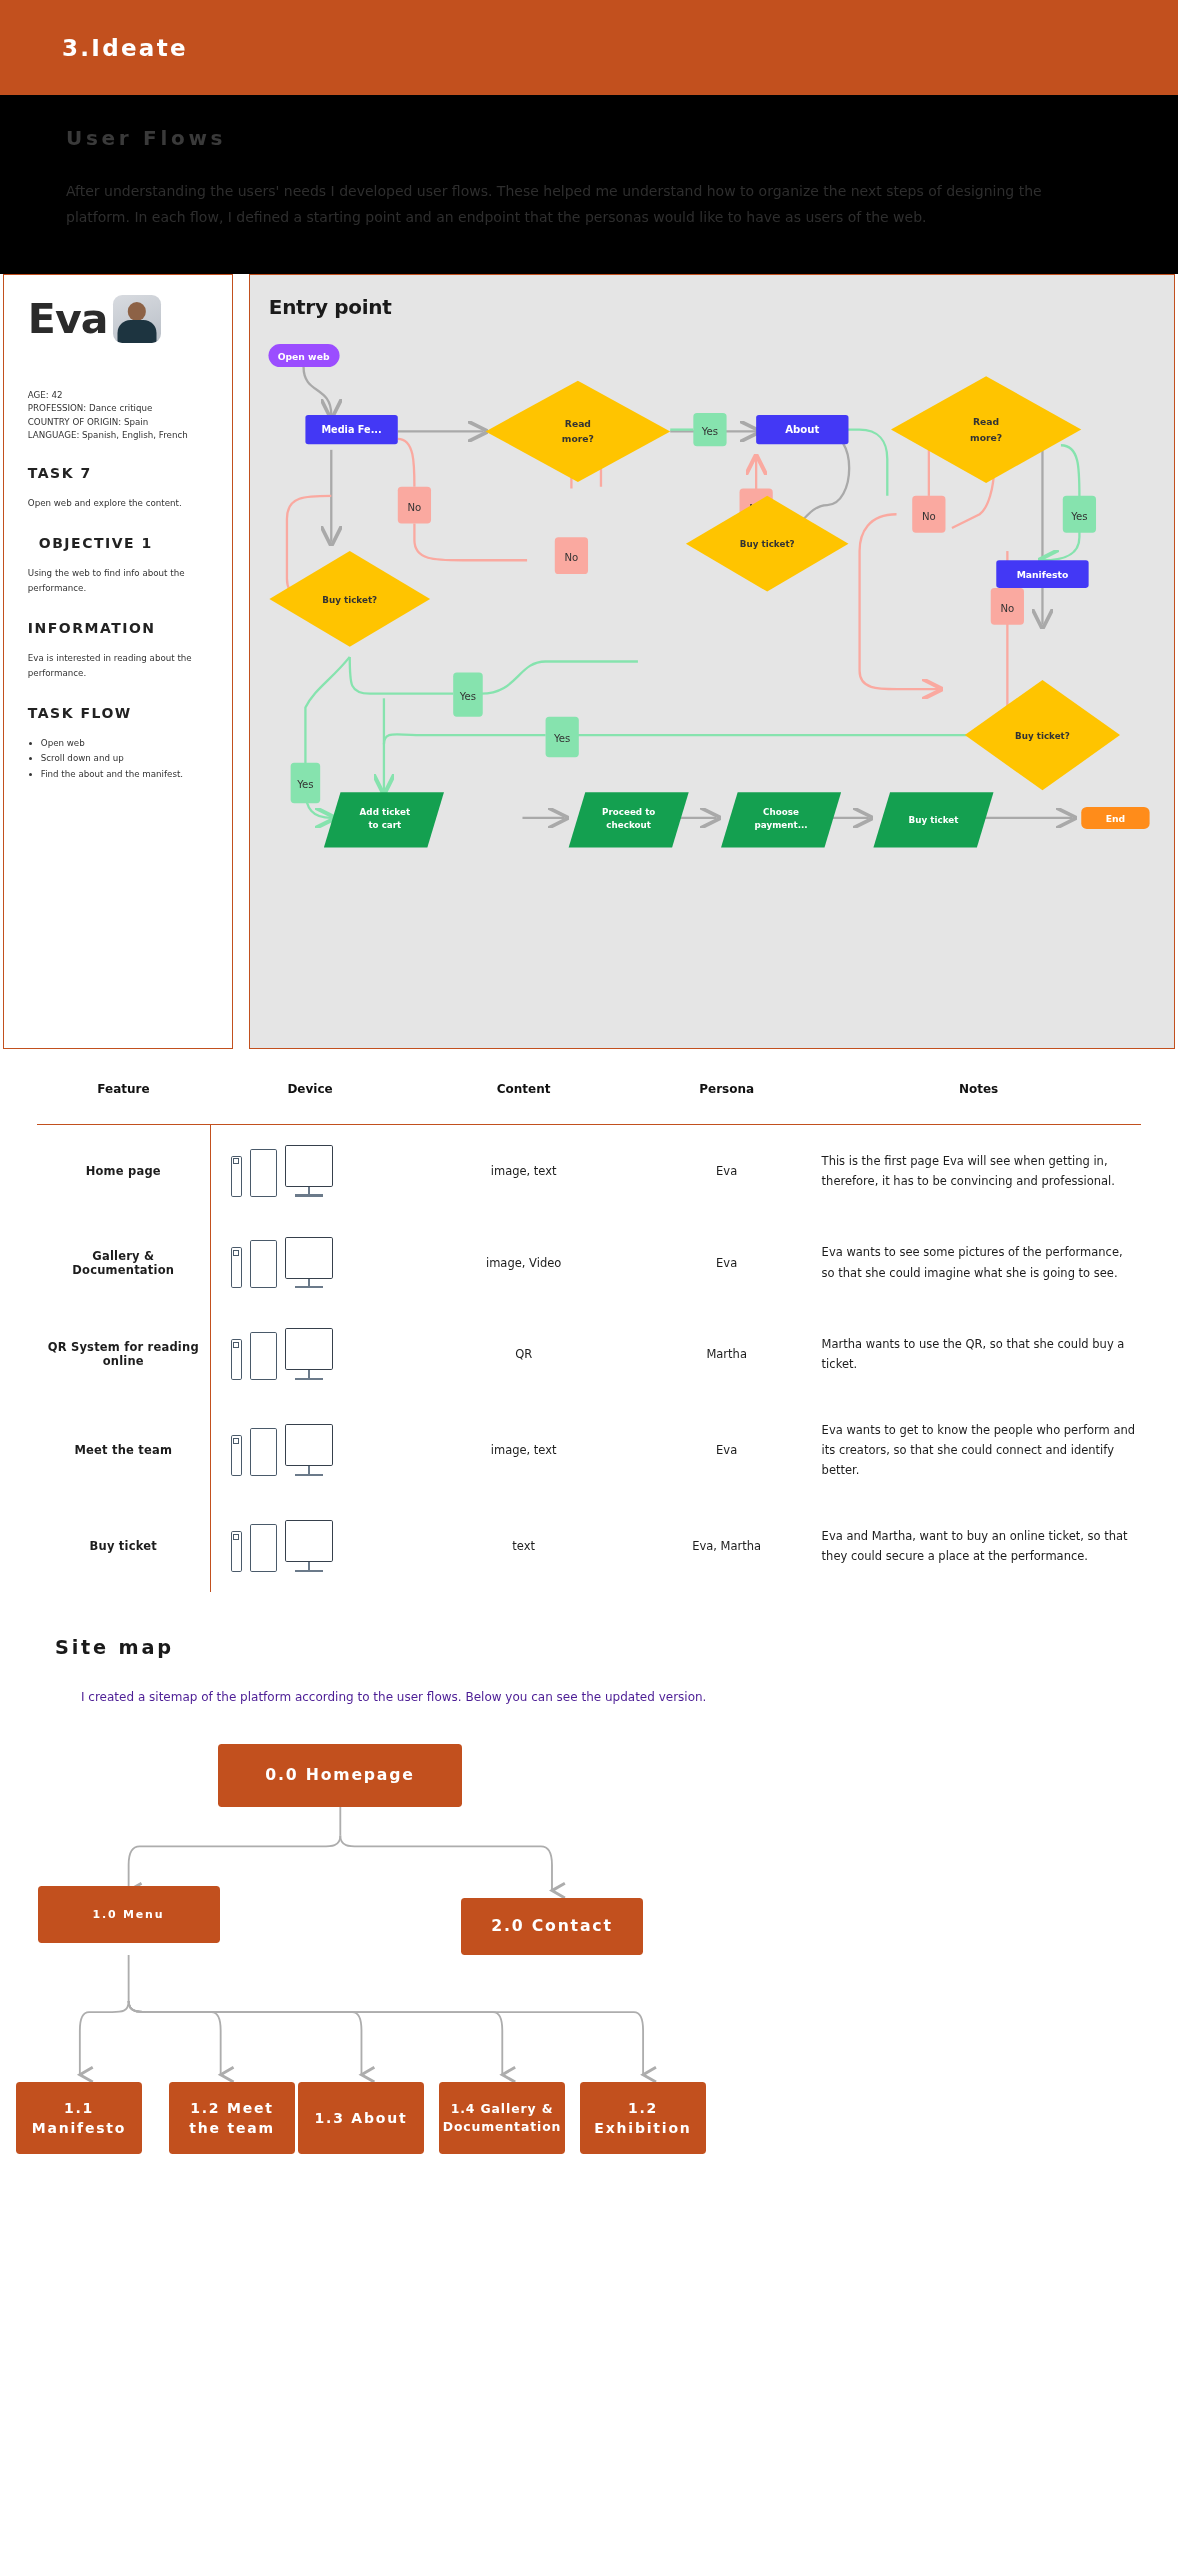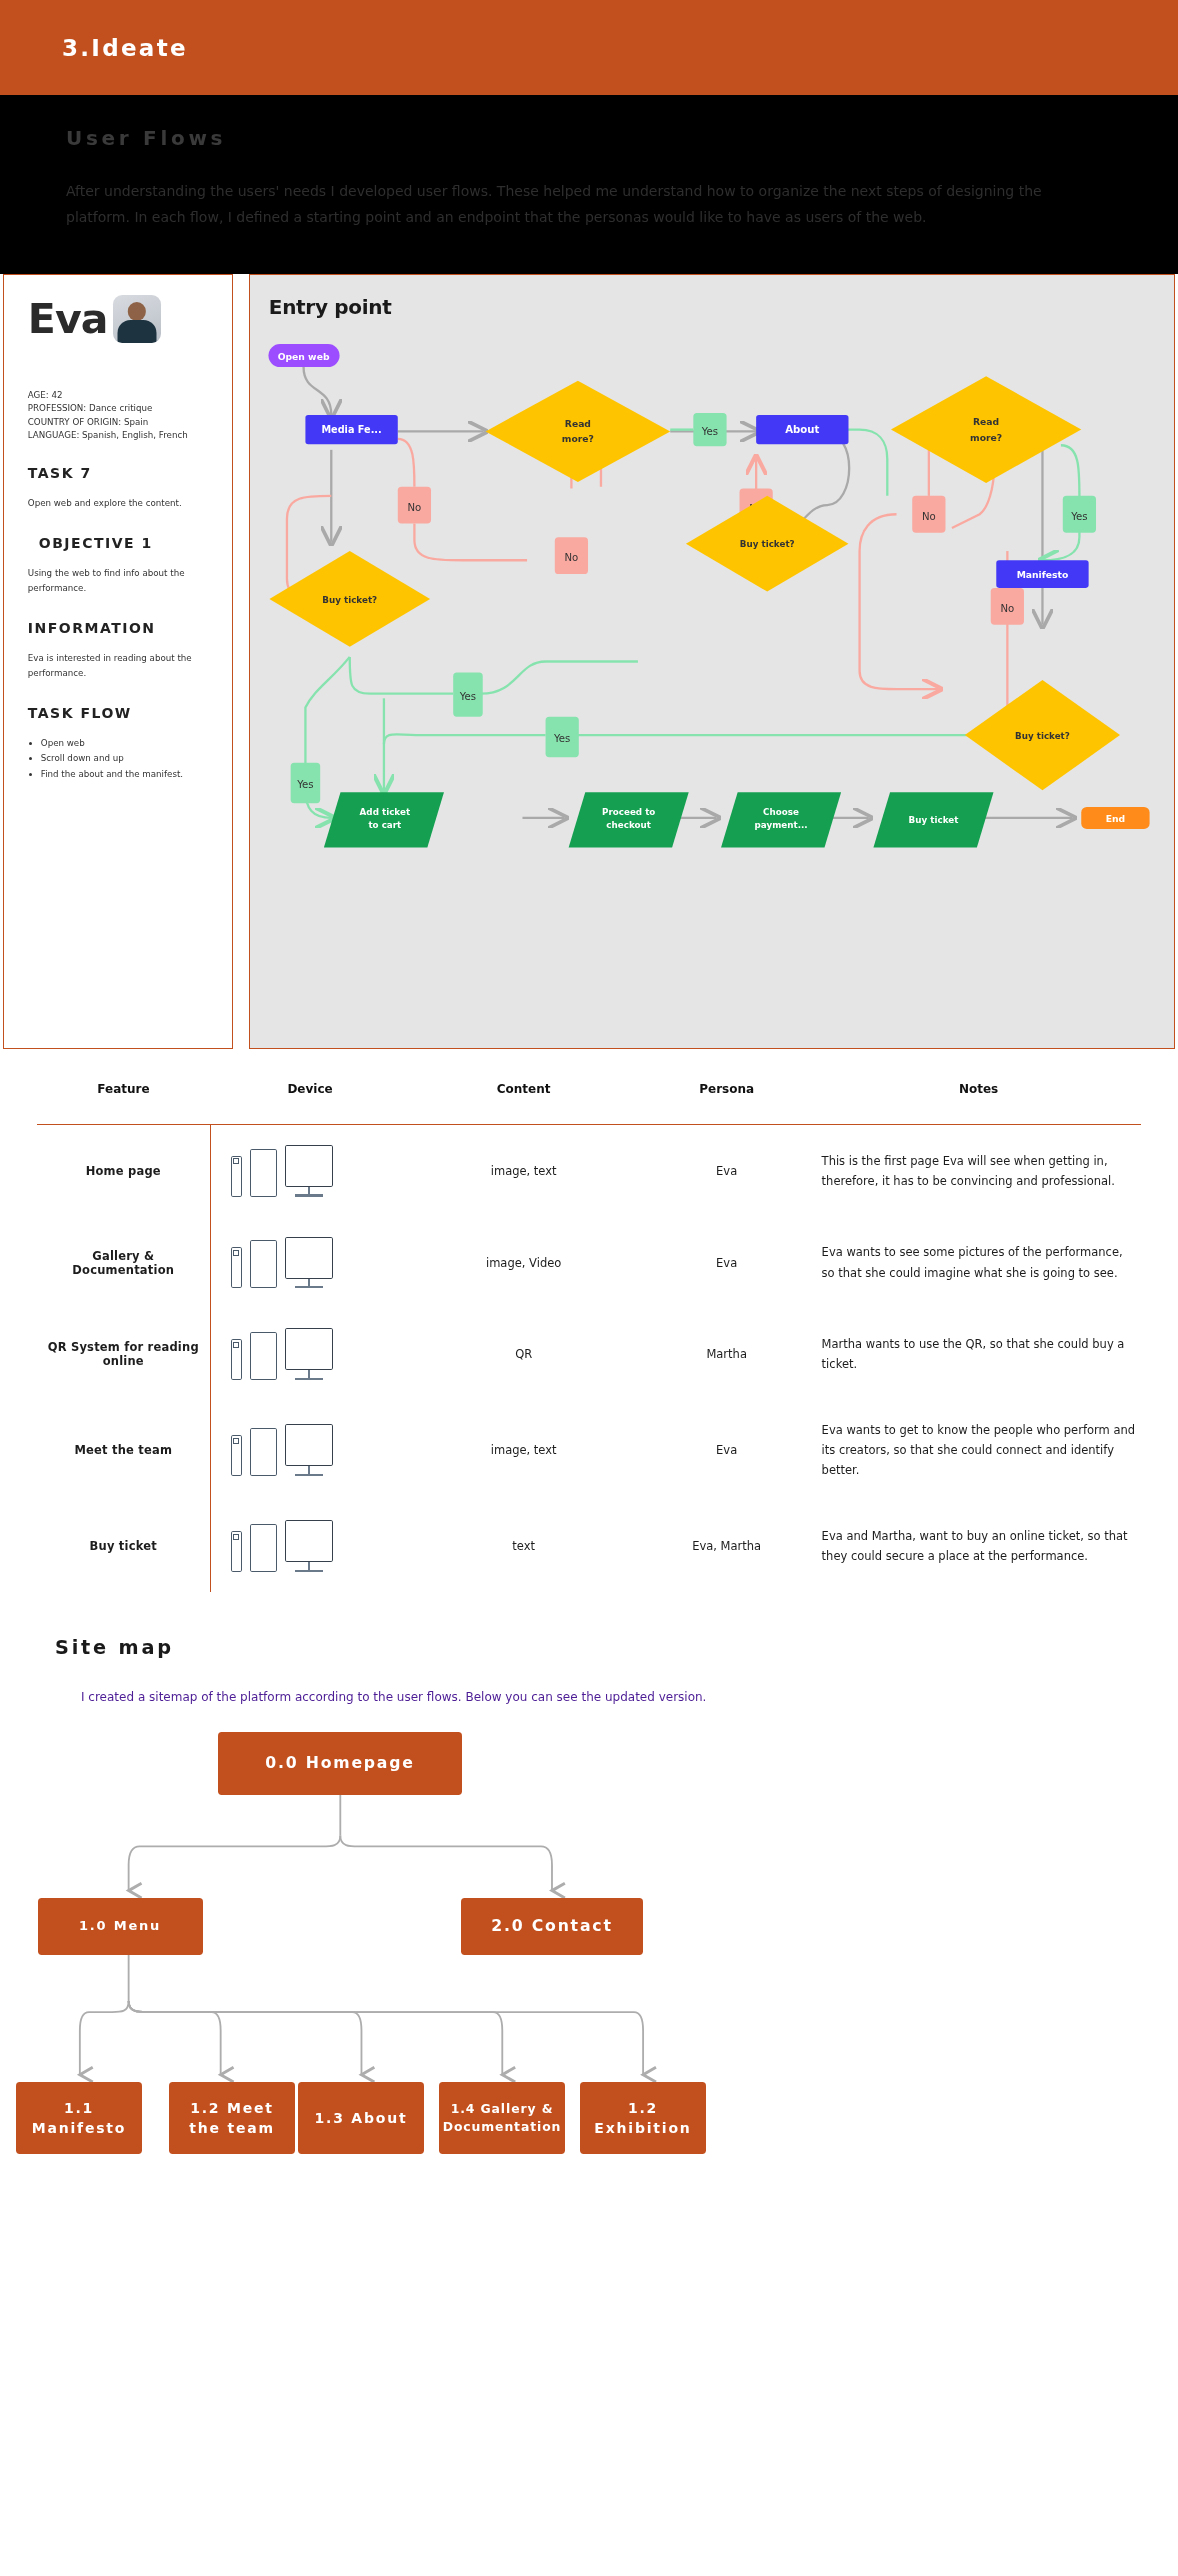--- a/index.html
+++ b/index.html
@@ -247,22 +247,22 @@
     color: #fff;
     border-radius: 3.7px;
     display: flex;
     align-items: center;
     justify-content: center;
     text-align: center;
     font-weight: 700;
     letter-spacing: 1.8px;
     line-height: 1.45;
   }
-  .sm-root { left: 163px; top: 0px; width: 244px; height: 63px; font-size: 15.7px; text-align: center; }
-  .sm-menu { left: -17.5px; top: 166px; width: 165px; height: 57px; font-size: 13px; }
+  .sm-root { left: 163px; top: 12px; width: 244px; height: 63px; font-size: 15.7px; text-align: center; }
+  .sm-menu { left: -17.5px; top: 154px; width: 182px; height: 57px; font-size: 11px; }
   .sm-contact { left: 406px; top: 166px; width: 182px; height: 57px; font-size: 15.7px; }
   .sm-leaf { width: 126px; height: 72px; font-size: 14px; top: 350px; padding: 0 5.5px; }
   .sm-l1 { left: -39px; }
   .sm-l2 { left: 114px; }
   .sm-l3 { left: 243px; }
   .sm-l4 { left: 384px; font-size: 12.4px; letter-spacing: 0.9px; }
   .sm-l5 { left: 525px; }
 </style>
 </head>
 <body>

